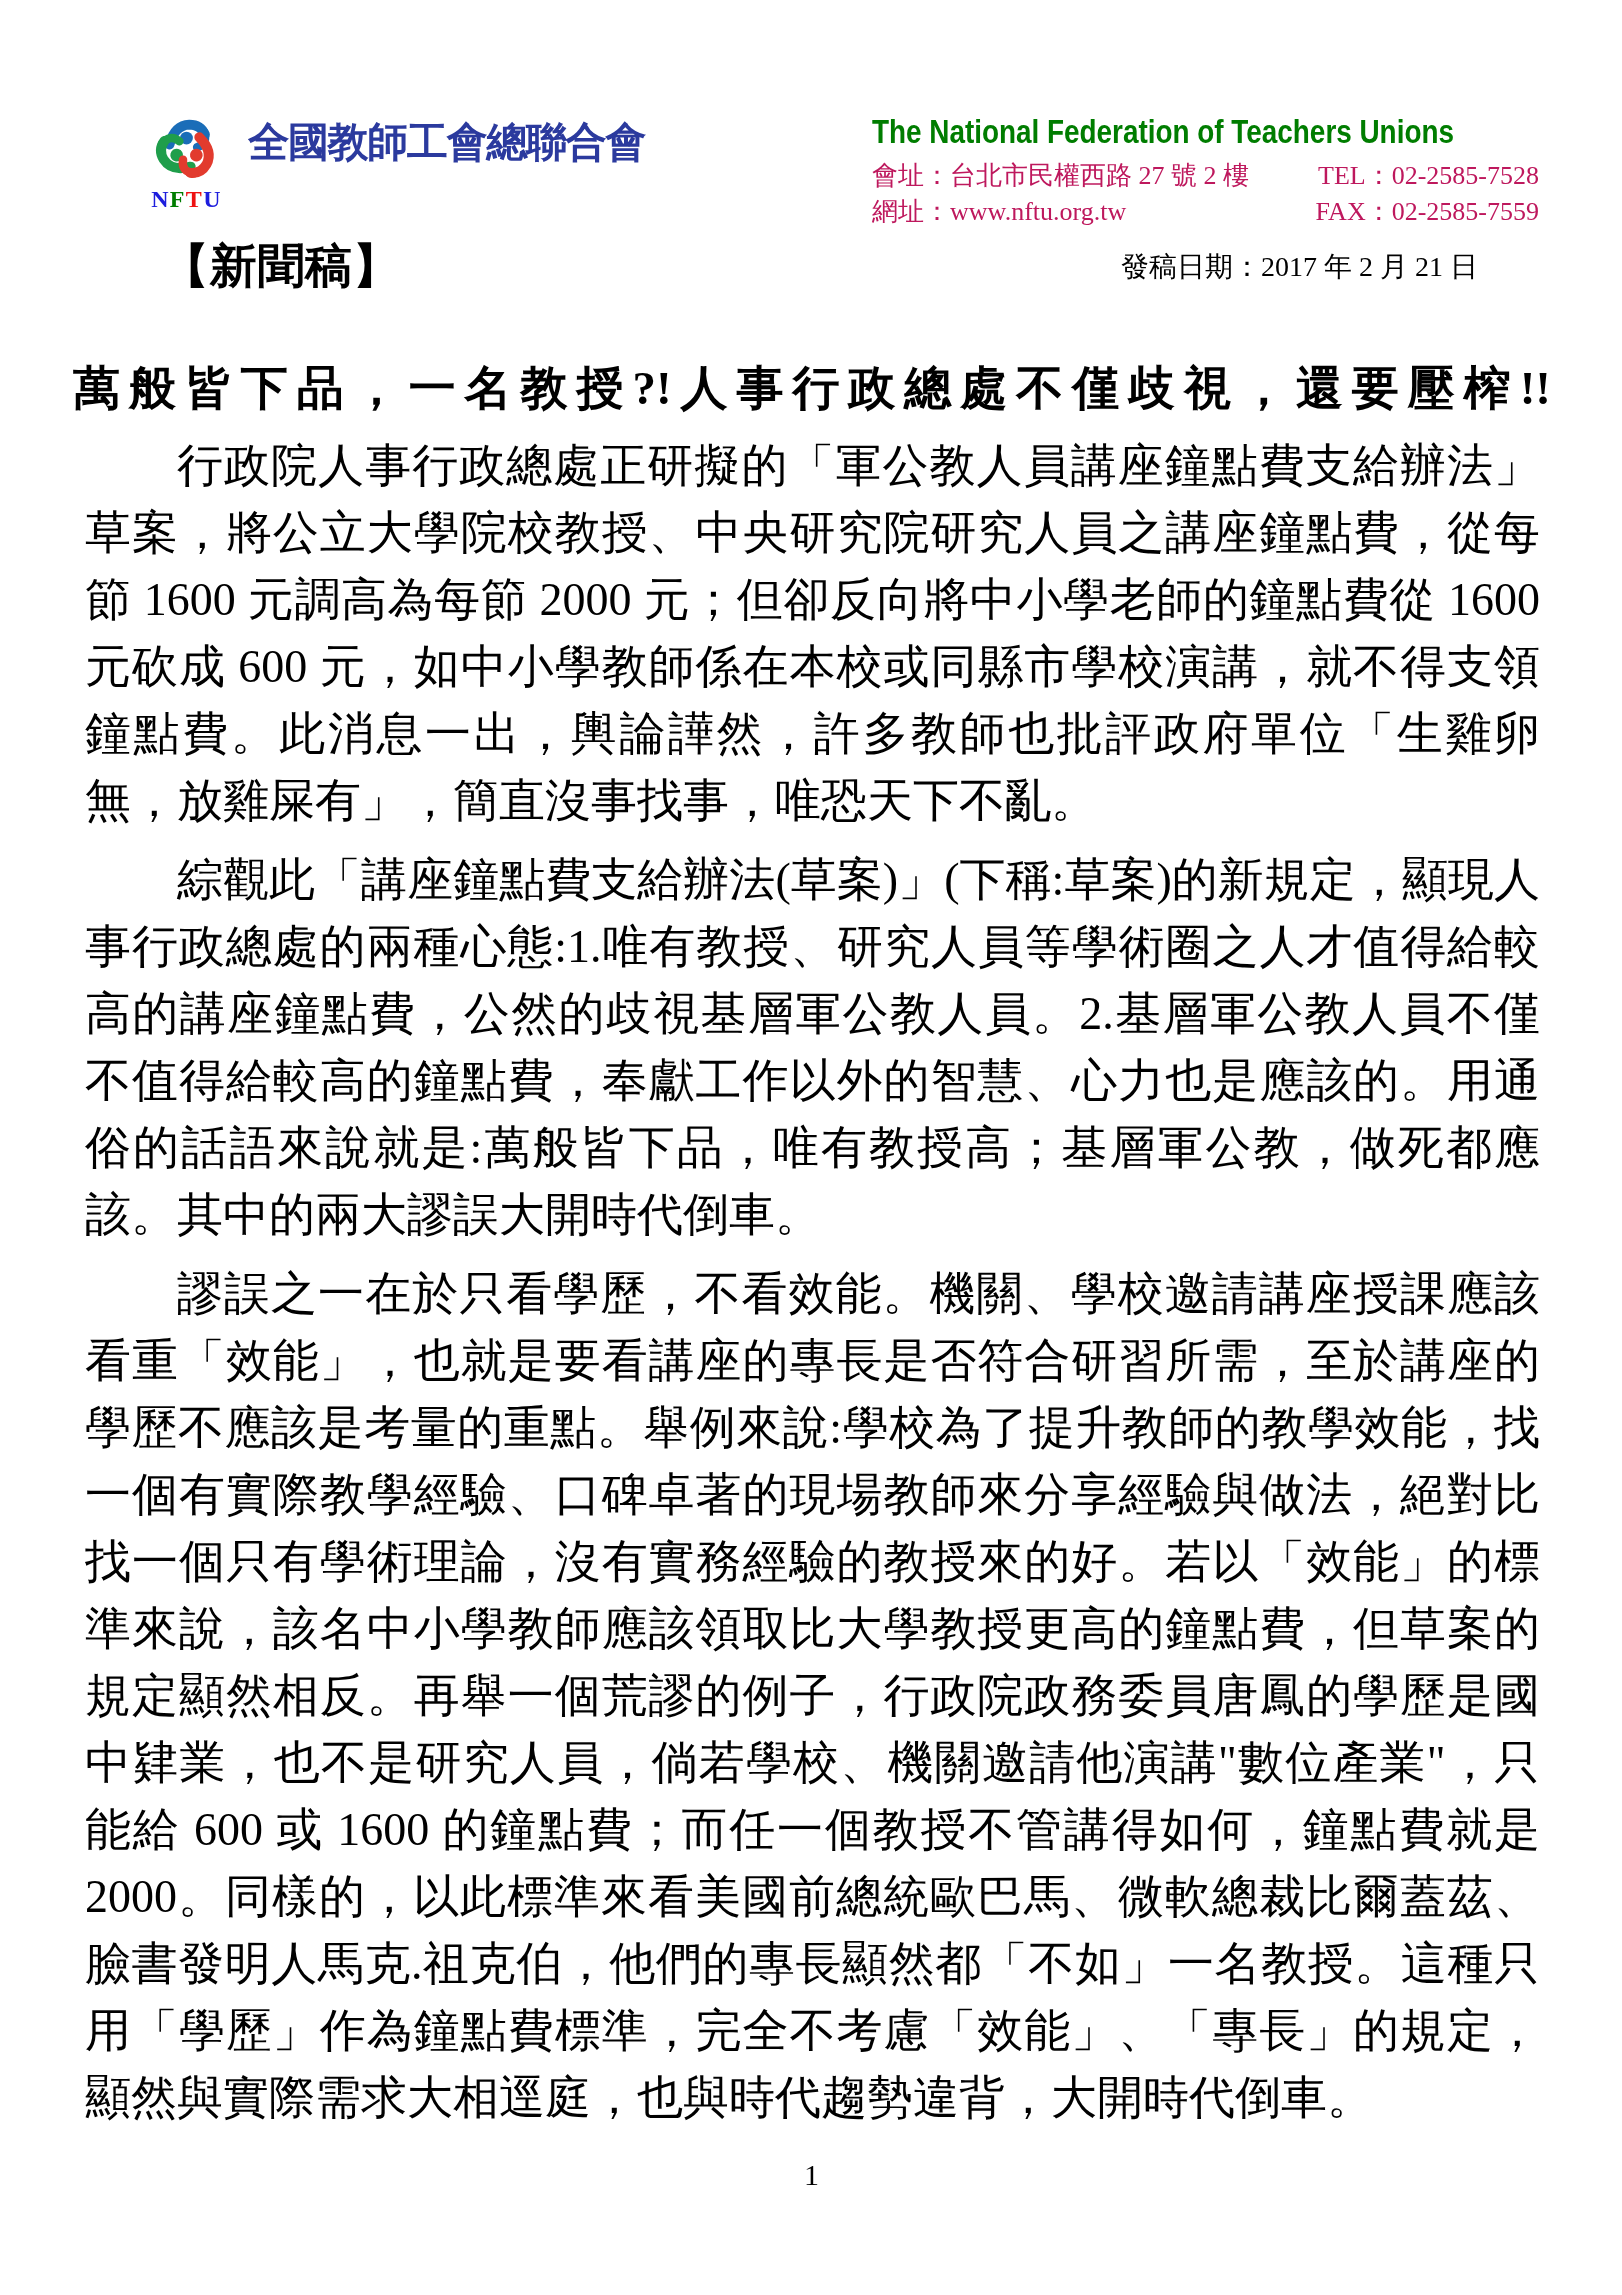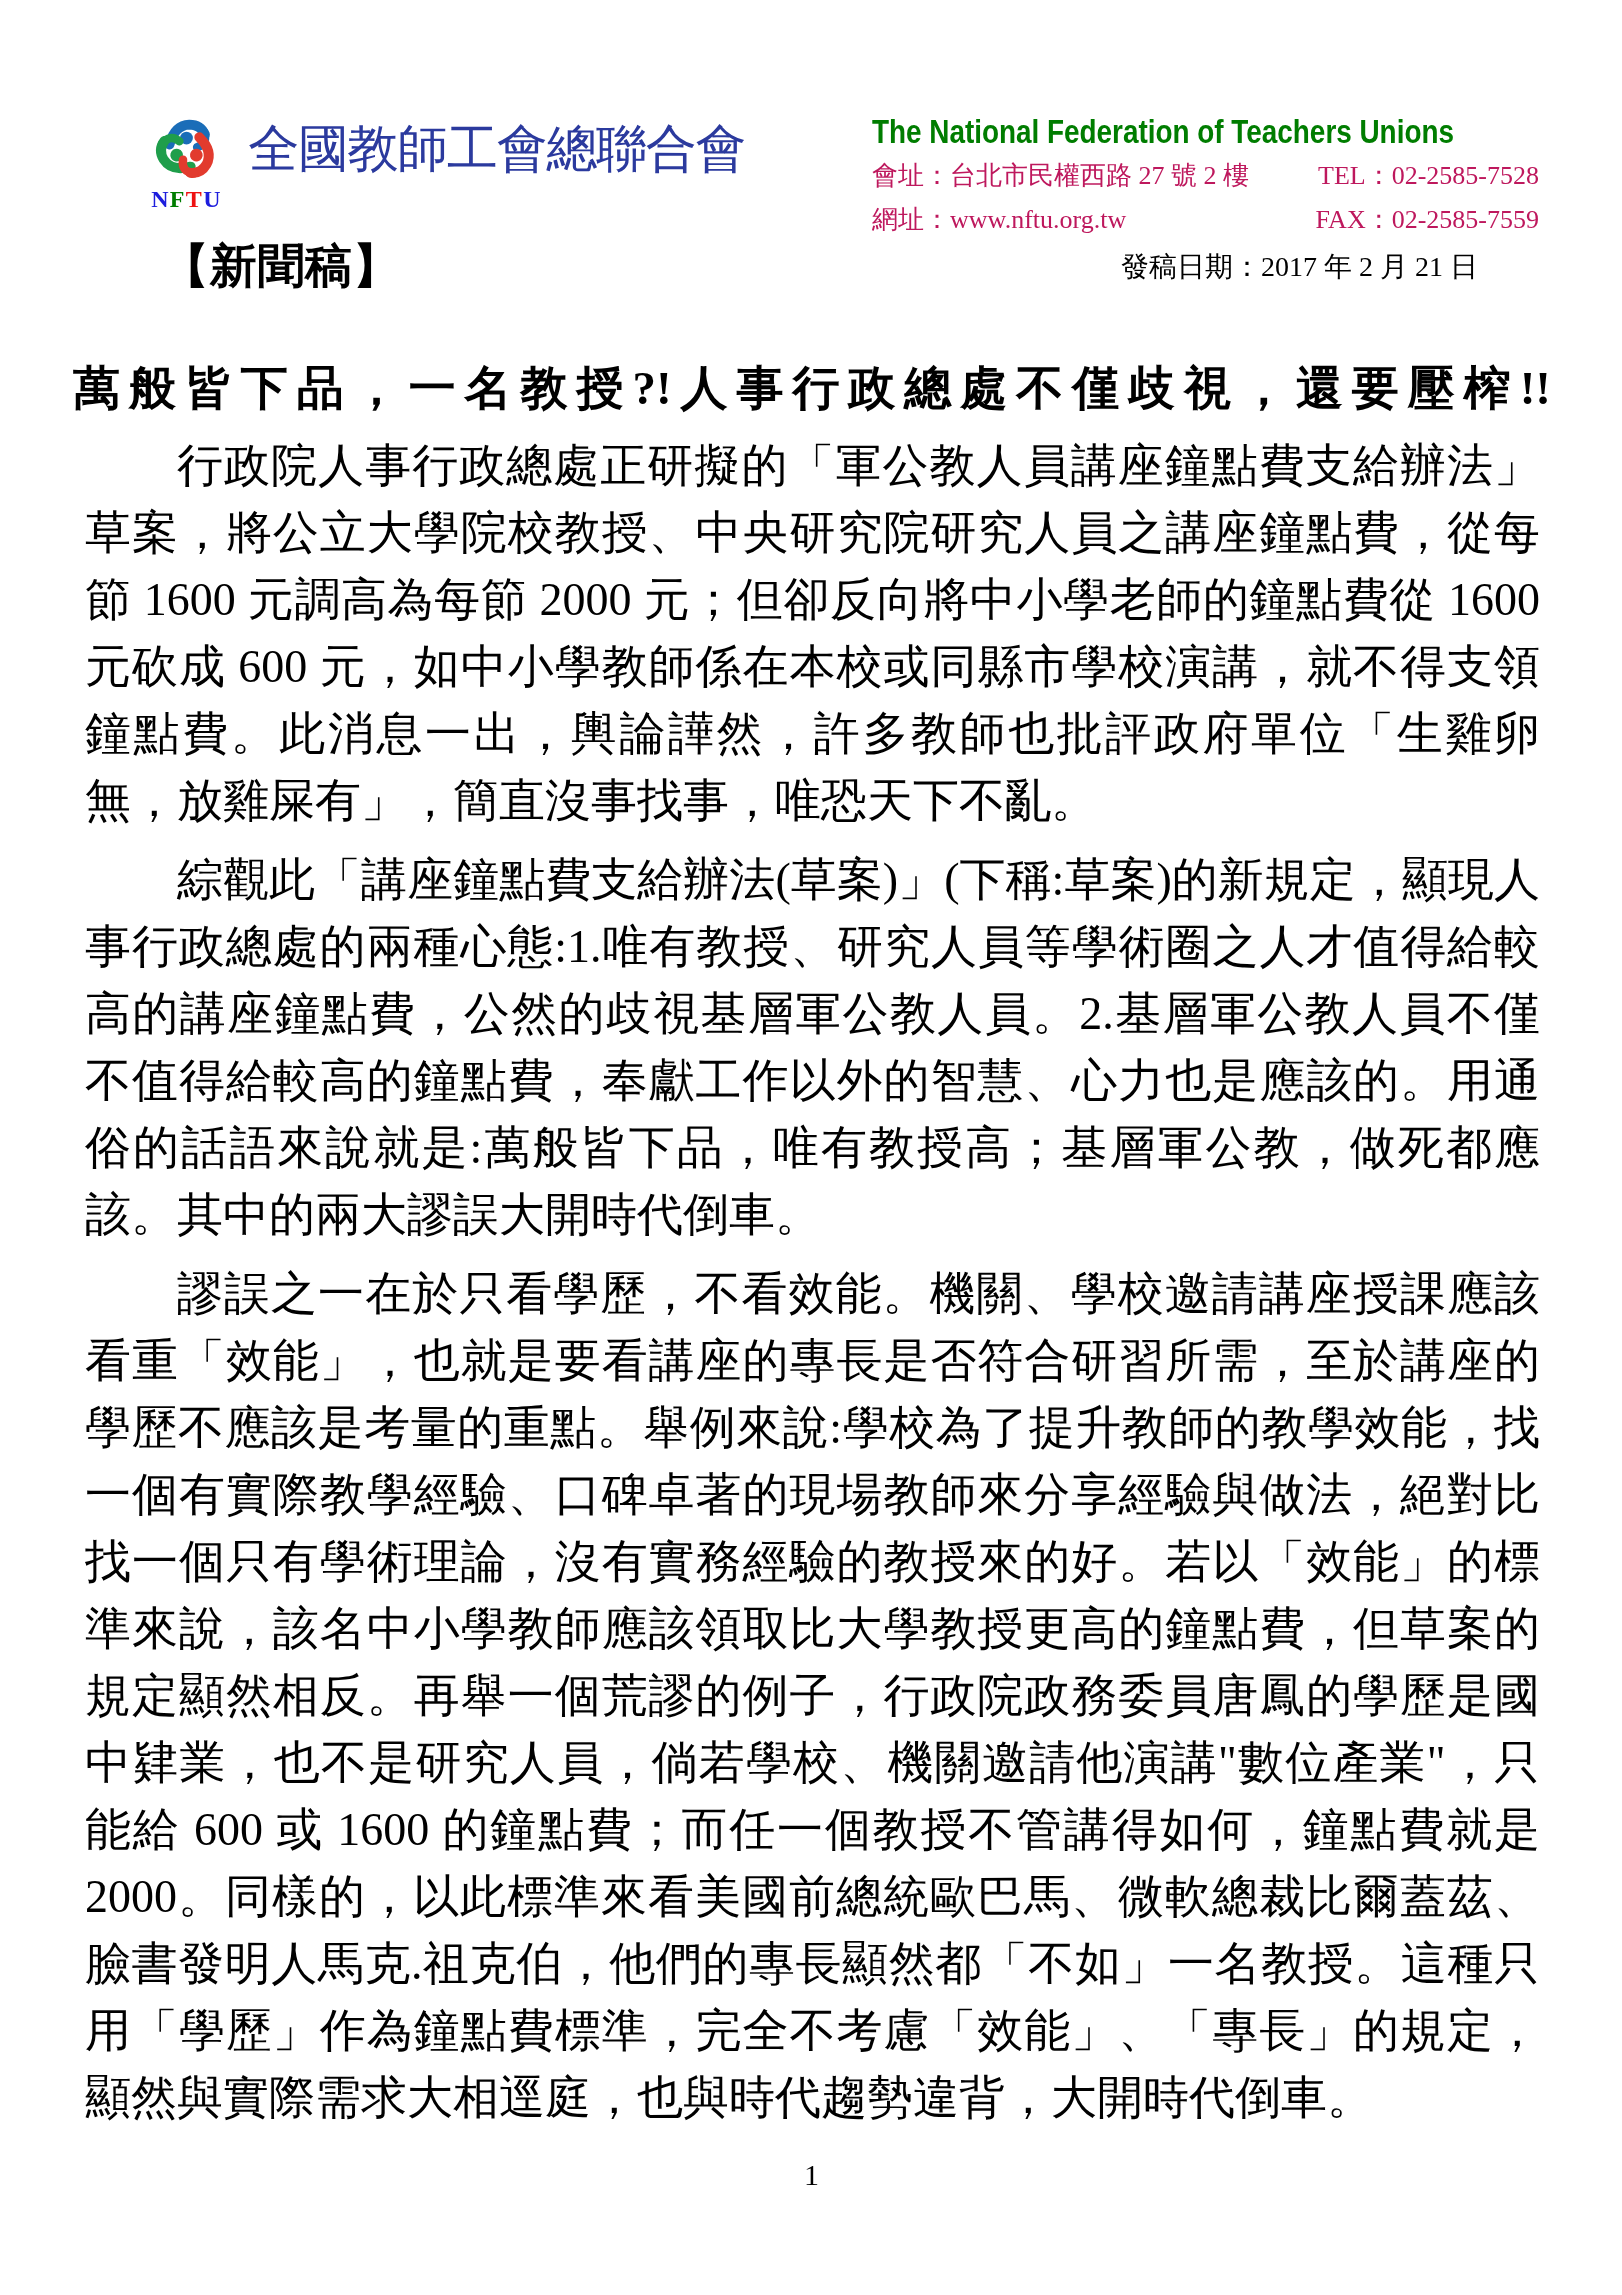--- a/index.html
+++ b/index.html
@@ -6,28 +6,28 @@
   .page{position:relative;width:1623px;height:2295px;background:#ffffff;
         font-family:"Liberation Serif","DejaVu Serif",serif;color:#000;overflow:hidden;}
 
   
   .header{position:absolute;top:105px;left:134px;right:84px;display:flex;align-items:flex-start;}
   .logo-block{display:flex;flex-direction:column;align-items:center;width:105px;flex:0 0 auto;}
   .logo-figures{width:85px;height:86px;display:block;}
   .nftu-text{font-family:Liberation Serif, serif;font-weight:bold;font-size:24px;
              line-height:1;letter-spacing:1.3px;margin-top:-3.9px;}
   .c-blue{color:#1d1ddd;} .c-green{color:#007d00;} .c-red{color:#ee1111;}
-  .org-zh{font-size:51px;font-weight:normal;color:#2b3a9e;line-height:1.3;white-space:nowrap;
+  .org-zh{font-size:41px;font-weight:bold;color:#2b3a9e;line-height:1.3;white-space:nowrap;
           margin-left:9.2px;margin-top:10.5px;letter-spacing:-1.3px;}
   .header-right{margin-left:auto;width:667px;padding-top:9.2px;flex:0 0 auto;}
   .org-en{color:#007d00;font-family:"Liberation Sans",sans-serif;font-weight:bold;font-size:34px;
           white-space:nowrap;transform:scaleX(0.82);transform-origin:left center;line-height:1.05;}
   .contact-row{display:flex;justify-content:space-between;color:#be185d;font-size:26px;
                line-height:1.1;margin-top:11.8px;white-space:nowrap;}
-  .contact-row.second{margin-top:16px;text-align:right;}
+  .contact-row.second{margin-top:8px;text-align:right;}
 
   
   .notice-row{position:absolute;top:243px;left:162px;right:145px;display:flex;
               justify-content:space-between;align-items:center;}
   .pr-tag{color:#000000;font-weight:bold;font-size:47px;line-height:1;letter-spacing:0.7px;}
   .pr-date{font-size:28px;line-height:1;}
 
   
   .doc-title{position:absolute;top:326px;left:73px;right:72px;
              font-size:47px;font-weight:bold;line-height:1.35;

